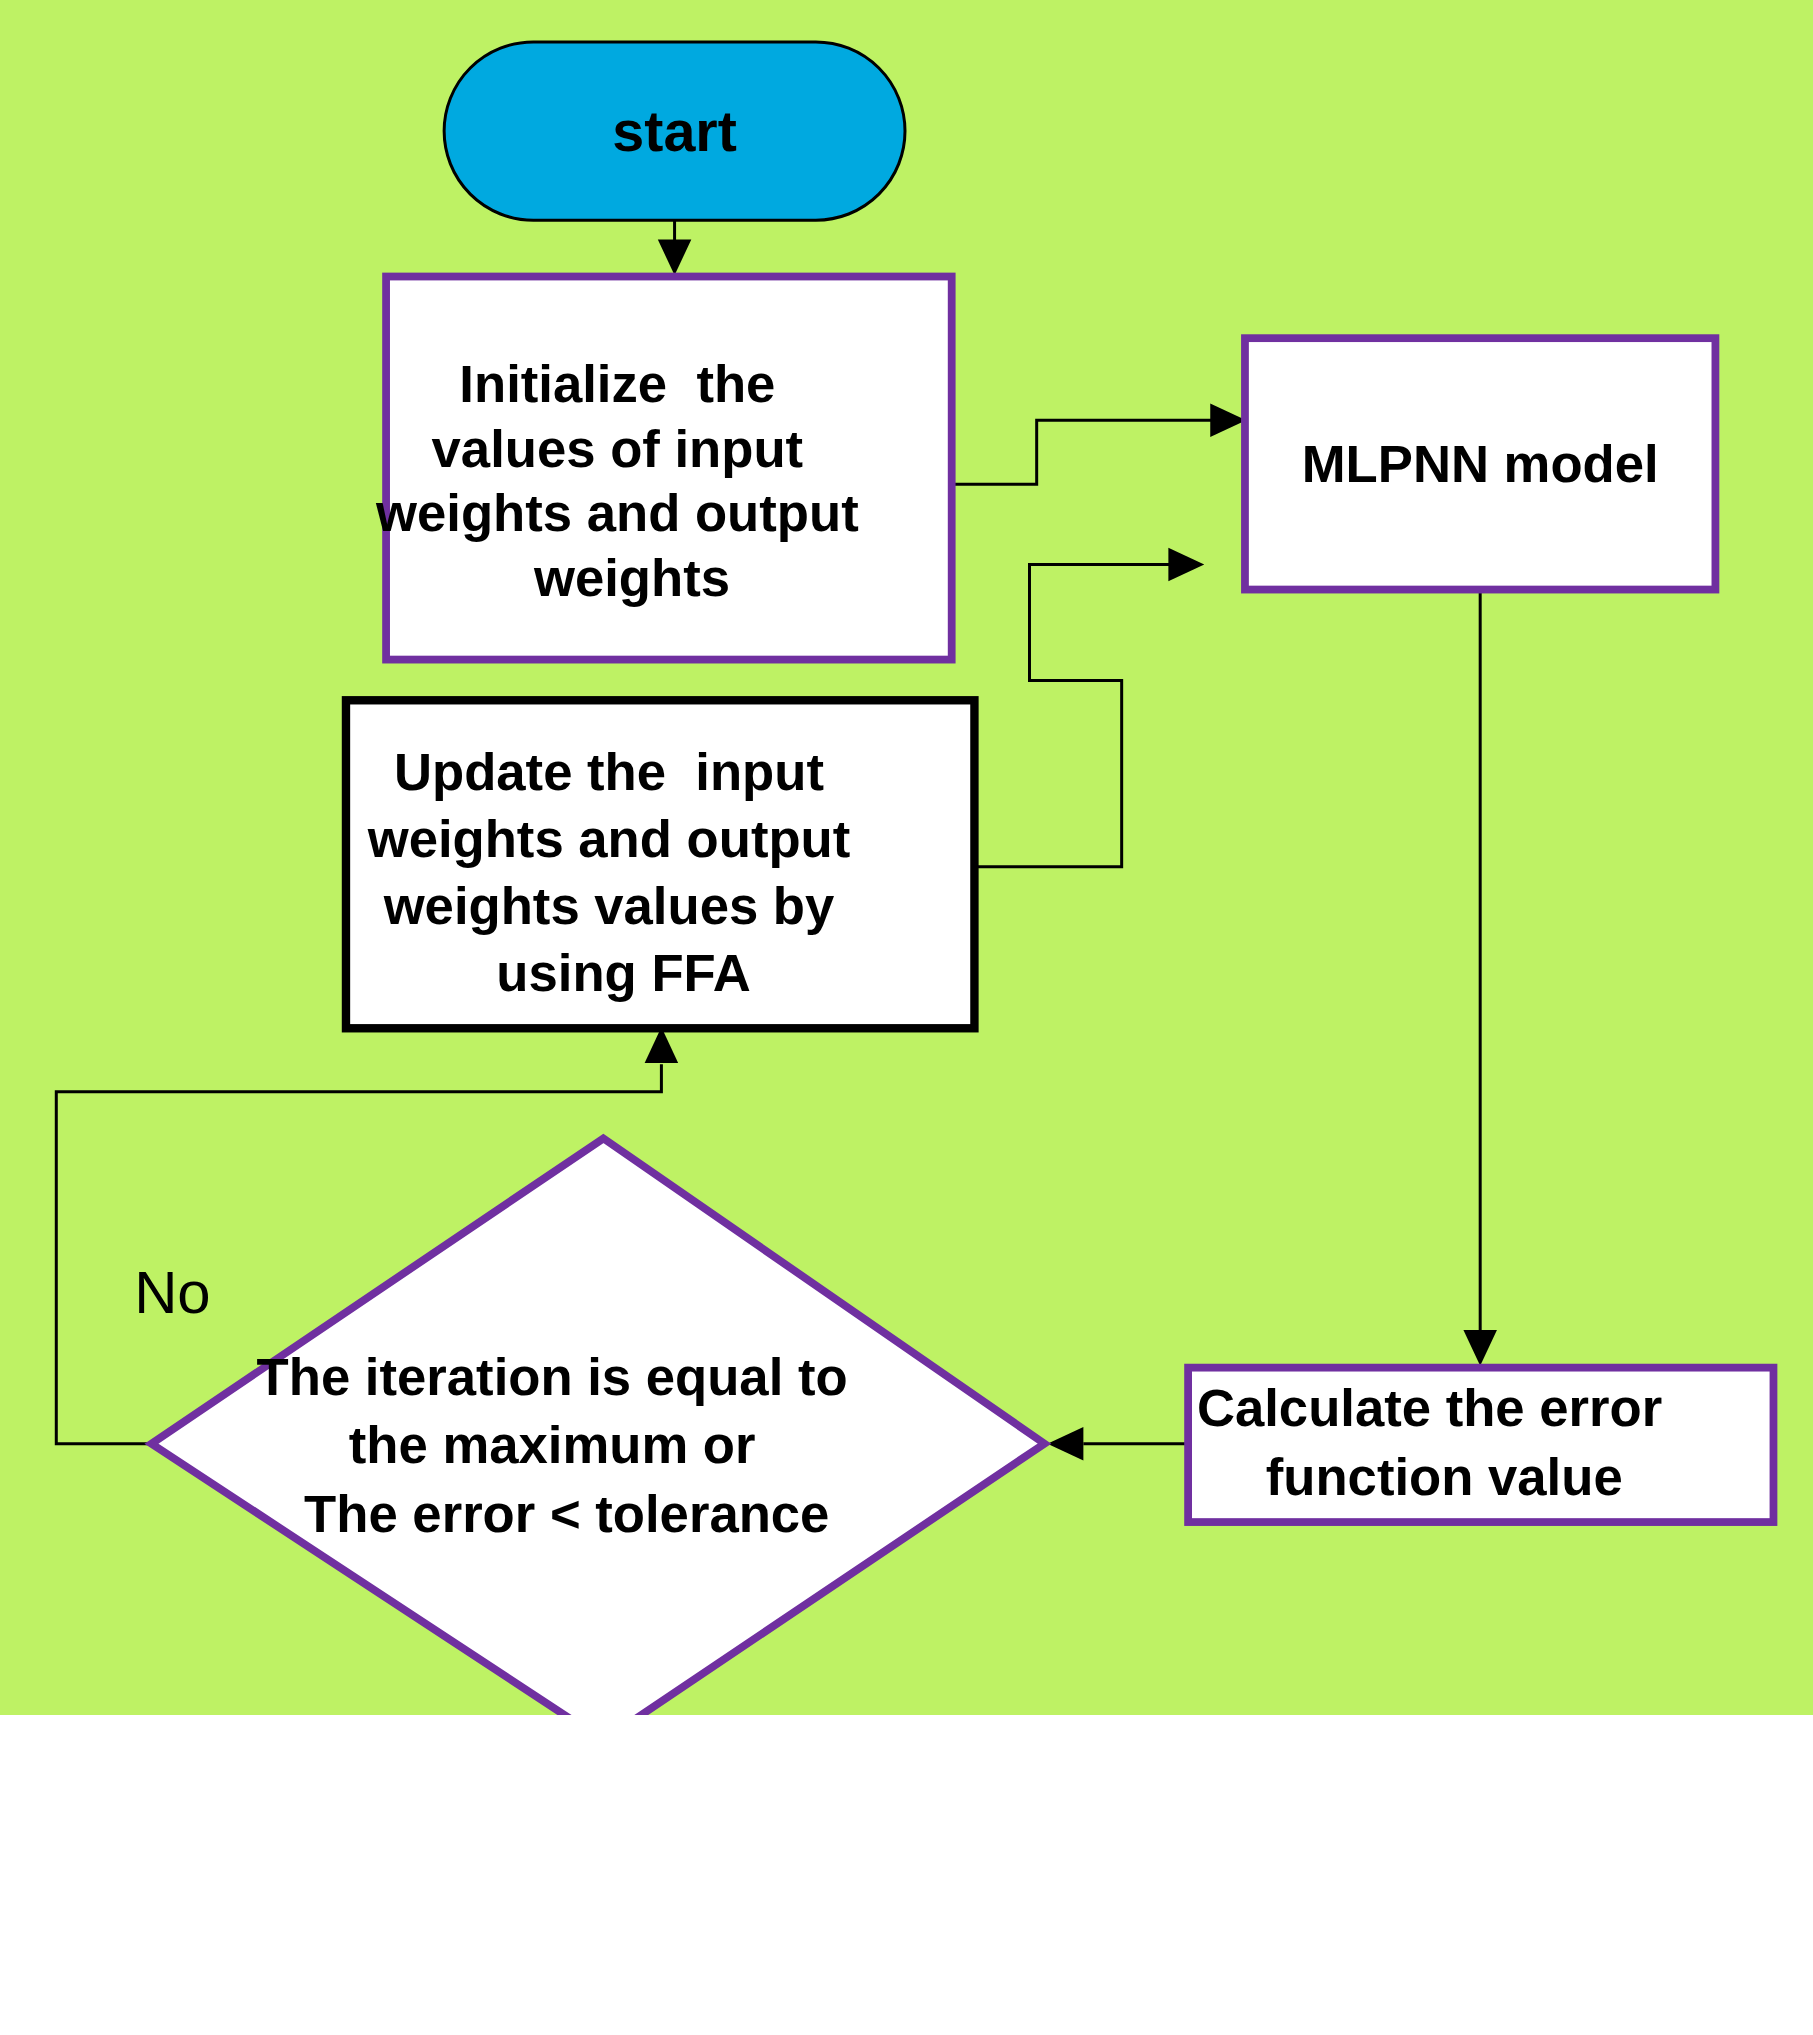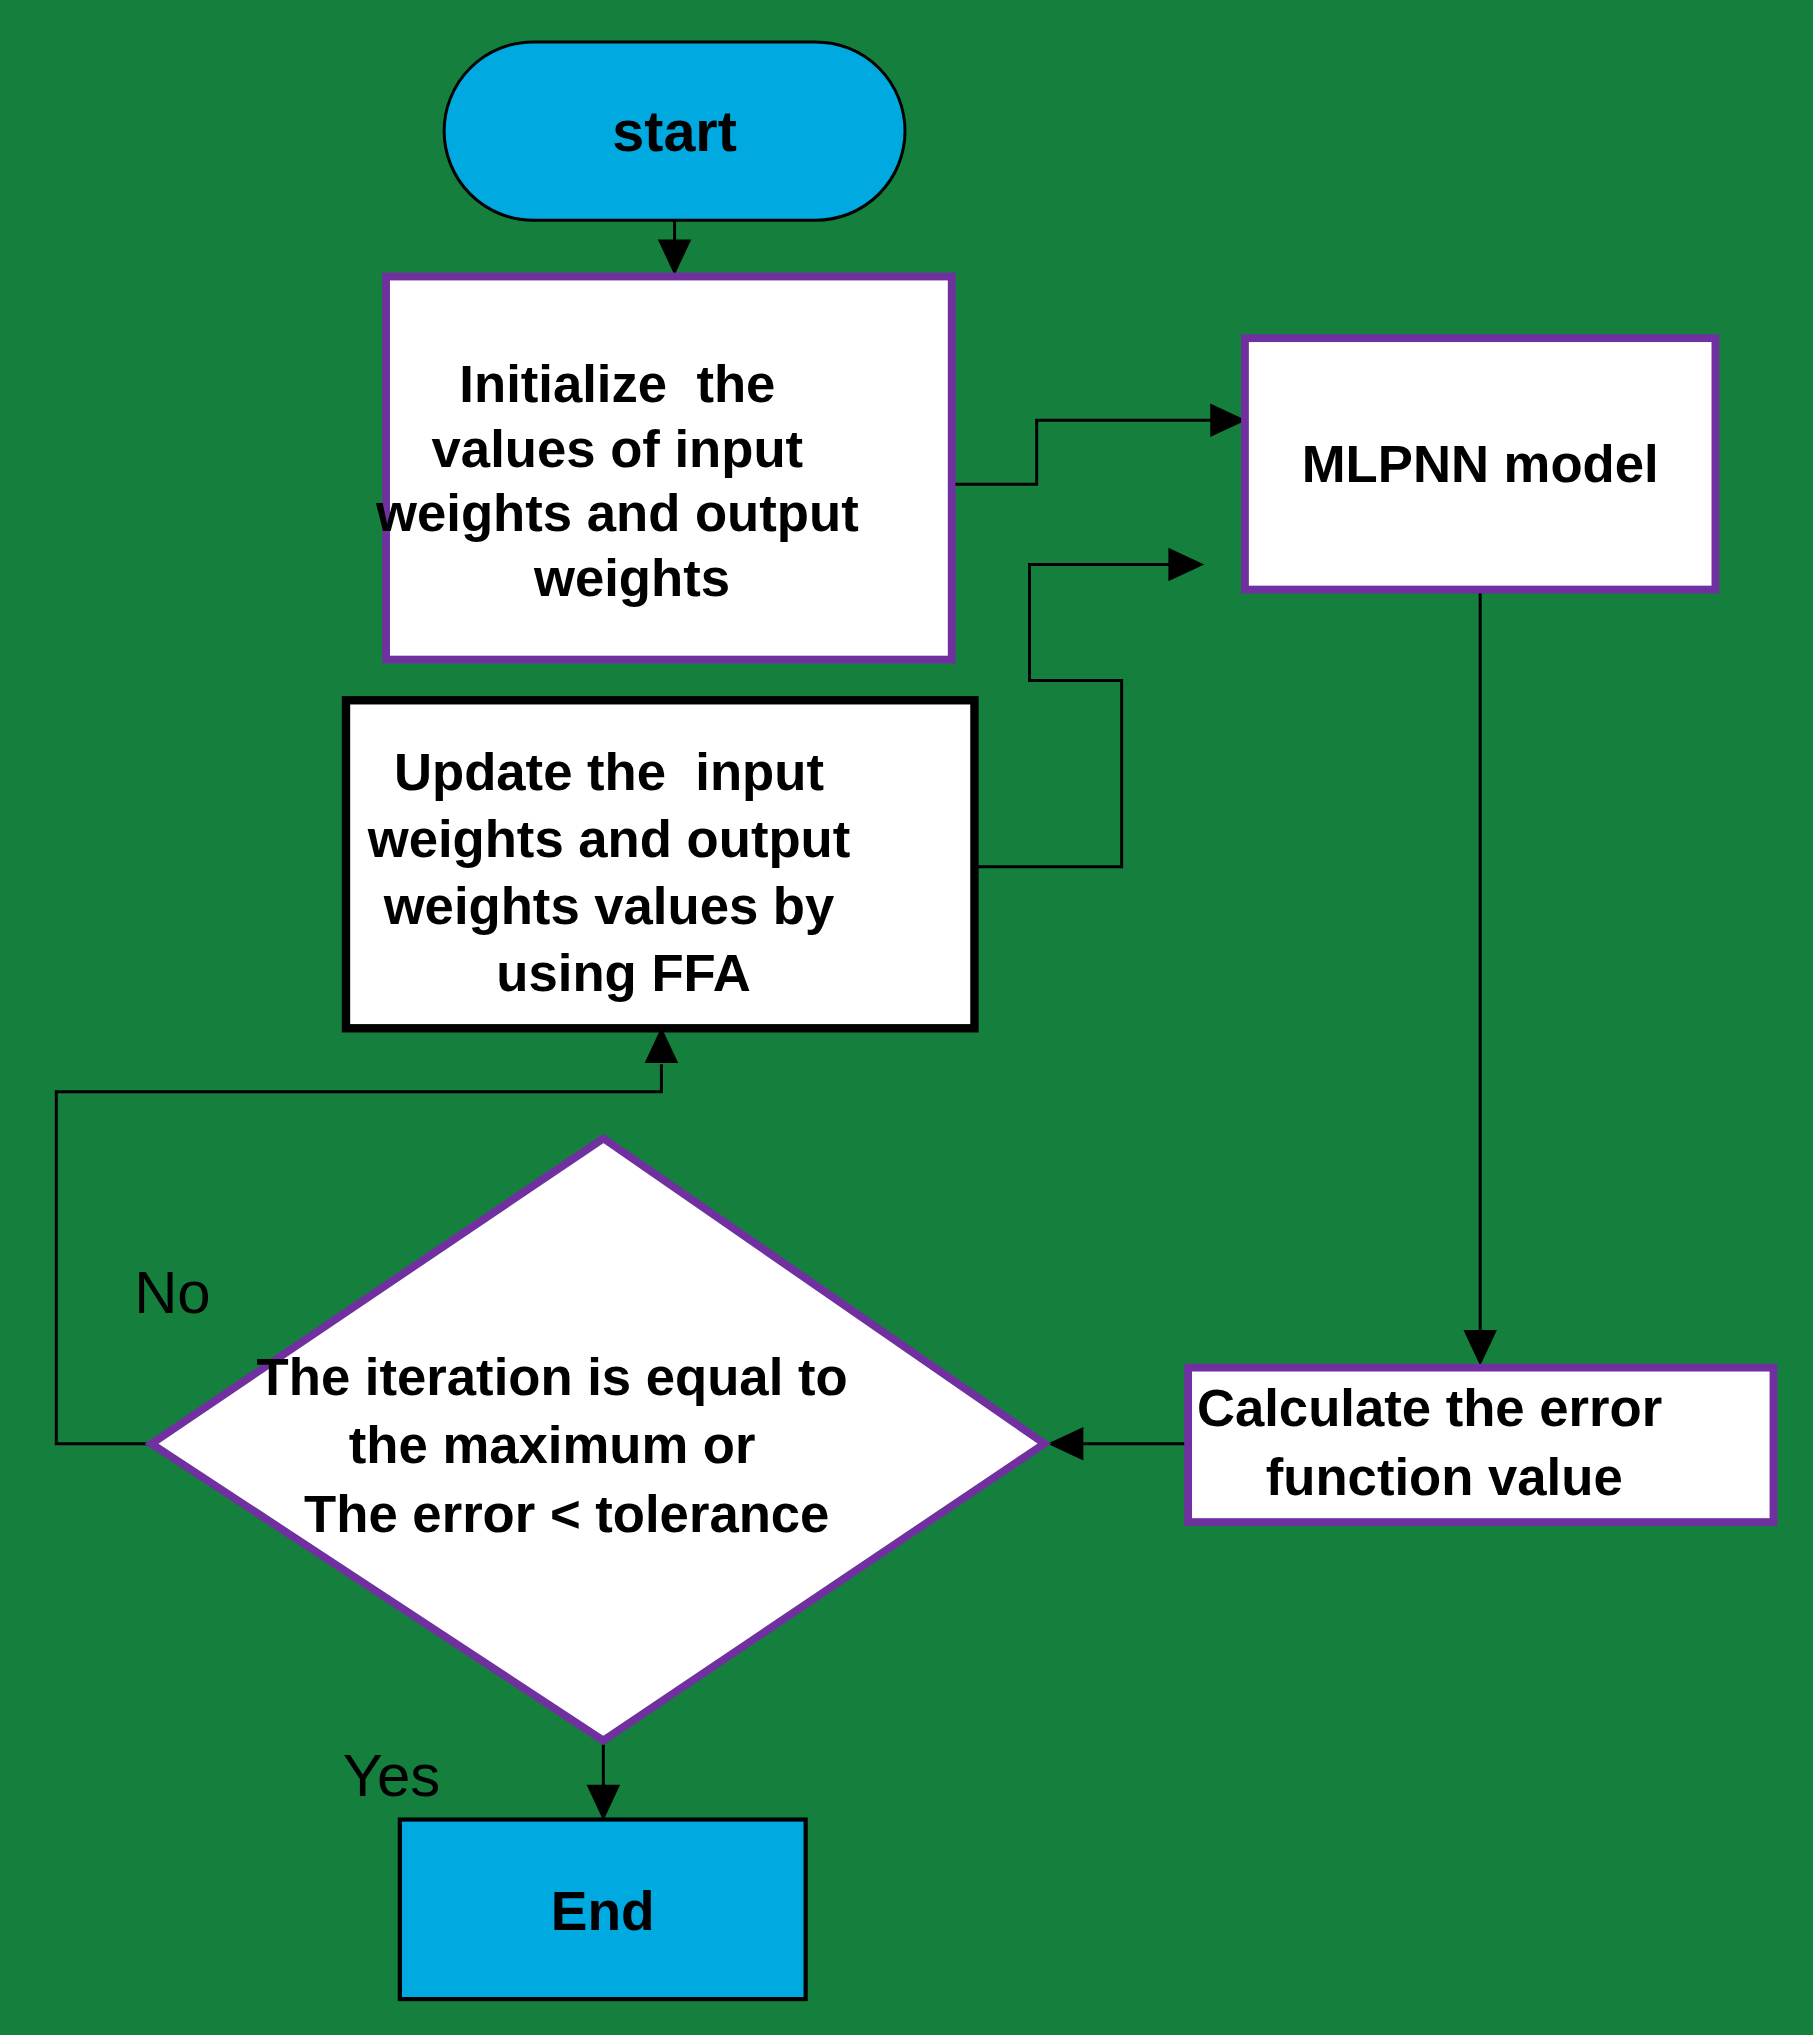--- a/index.html
+++ b/index.html
@@ -3,22 +3,22 @@
 <meta charset="utf-8">
 <style>
   html, body {
     margin: 0;
     padding: 0;
     background: #ffffff;
   }
   #canvas {
     position: relative;
     width: 1813px;
-    height: 2035px;
-    background: #15803d;
+    height: 1715px;
+    background: #bef264;
     font-family: "Liberation Sans", sans-serif;
   }
   svg { display: block; }
   svg text {
     font-family: "Liberation Sans", sans-serif;
     fill: #000000;
     white-space: pre; 
   }
   .node-text {
     font-weight: bold;

